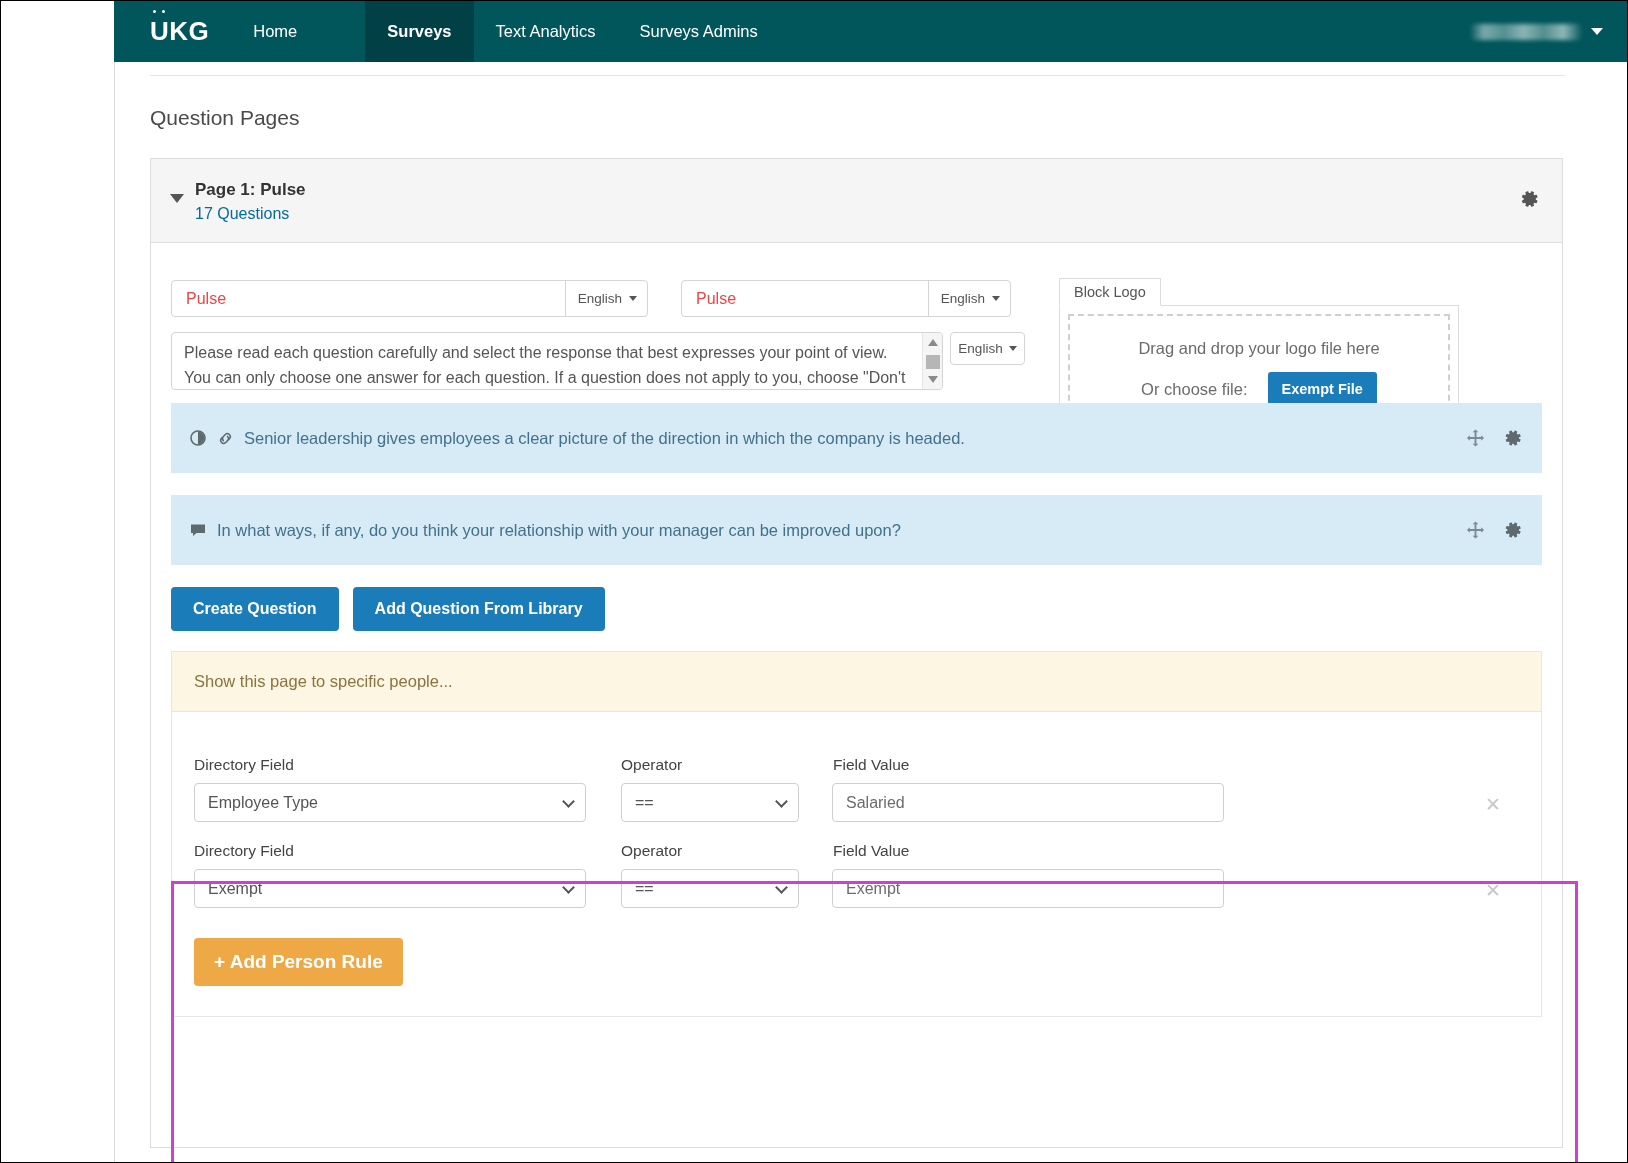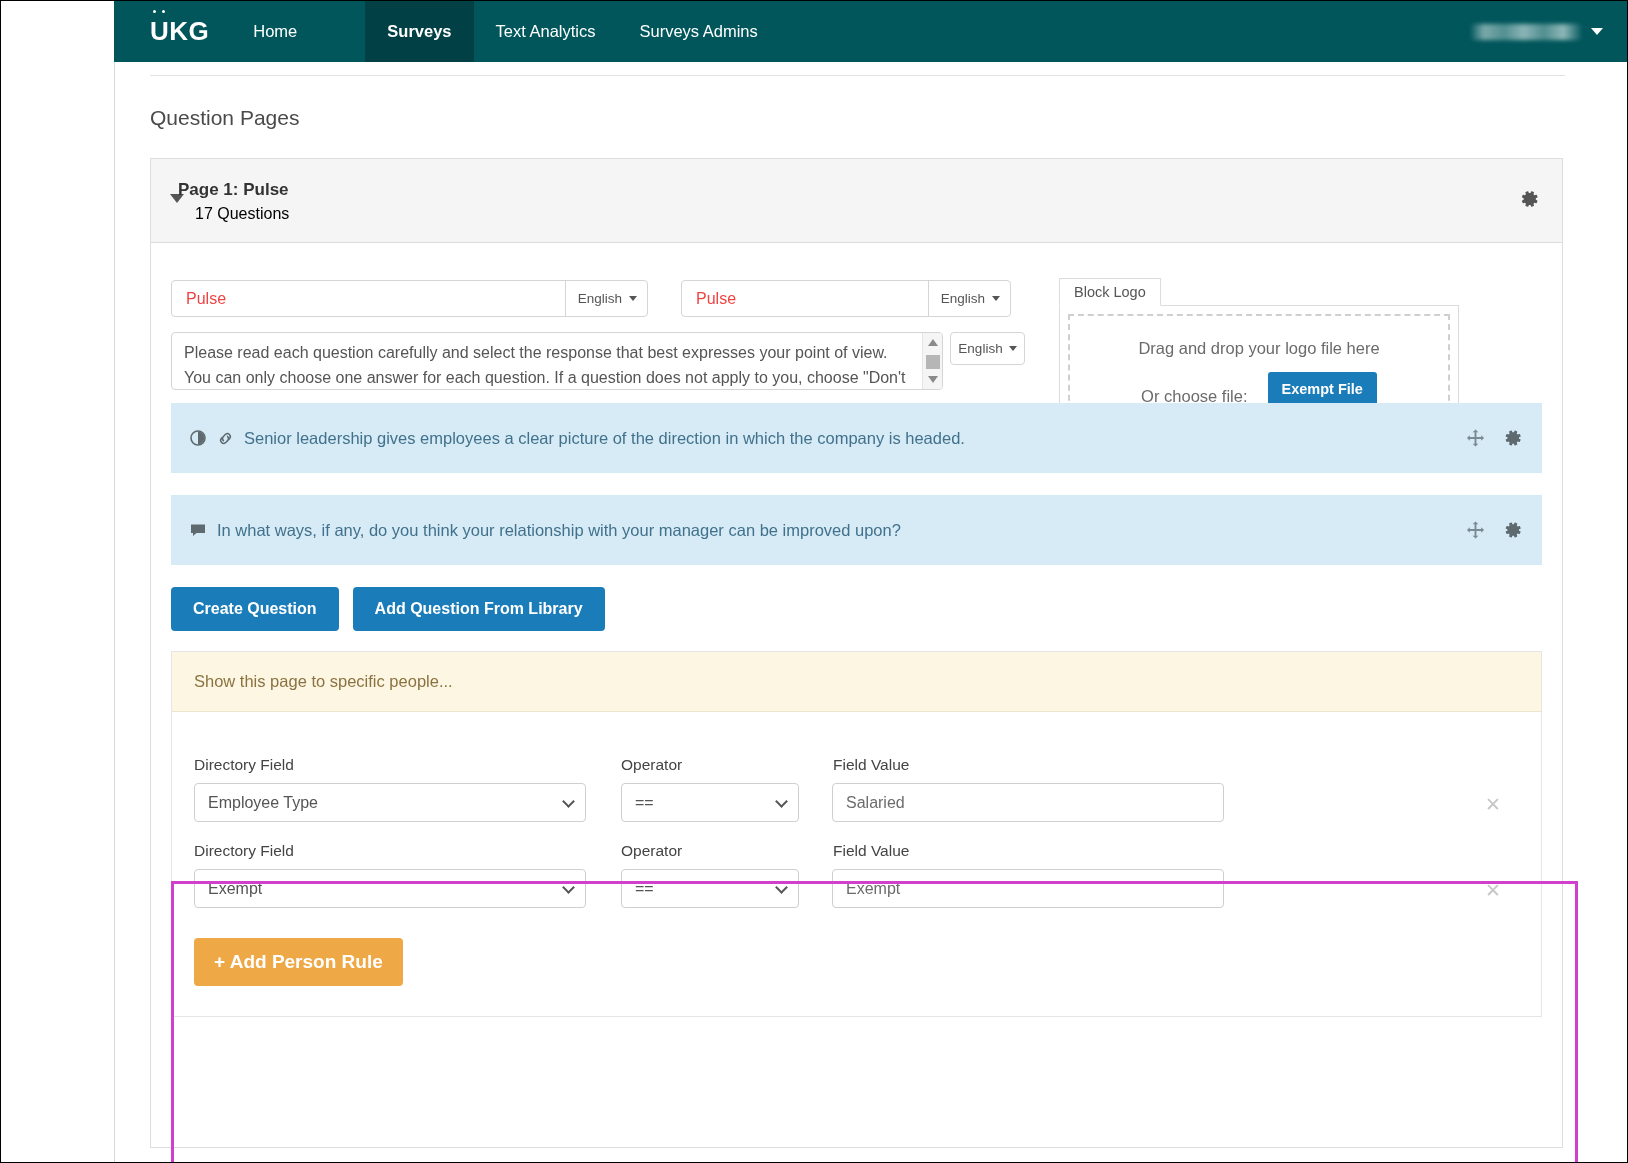--- a/index.html
+++ b/index.html
@@ -135,30 +135,30 @@
     position: absolute;
     left: 19px; top: 35px;
     width: 0; height: 0;
     border-left: 7px solid transparent;
     border-right: 7px solid transparent;
     border-top: 9px solid #555555;
     cursor: pointer;
   }
   .panel-title {
     position: absolute;
-    left: 27px; top: 21px;
+    left: 44px; top: 21px;
     font-size: 17px;
     font-weight: bold;
     color: #333333;
   }
   .panel-sub {
     position: absolute;
     left: 44px; top: 46px;
     font-size: 16px;
-    color: #000000;
+    color: #0369a1;
     text-align: center;
   }
   .gear {
     position: absolute;
     width: 20px; height: 20px;
     cursor: pointer;
   }
   .gear-head { right: 23px; top: 30px; }
 
   
@@ -272,21 +272,21 @@
   }
   .dropzone {
     position: absolute;
     left: 8px; top: 8px; right: 8px; bottom: 8px;
     border: 2px dashed #cfcfcf;
     display: flex; flex-direction: column;
     align-items: center; justify-content: center;
     gap: 14px;
   }
   .dz-line1 { font-size: 16.5px; color: #6b6b6b; }
-  .dz-line2 { display: flex; align-items: flex-end; gap: 20px; font-size: 16.5px; color: #6b6b6b; }
+  .dz-line2 { display: flex; align-items: center; gap: 20px; font-size: 16.5px; color: #6b6b6b; }
   .btn-blue {
     background: #1a7cb8;
     color: #fff;
     font-size: 14.5px;
     font-weight: bold;
     border: none;
     border-radius: 3px;
     padding: 9px 14px;
     cursor: pointer;
     font-family: "Liberation Sans", sans-serif;

